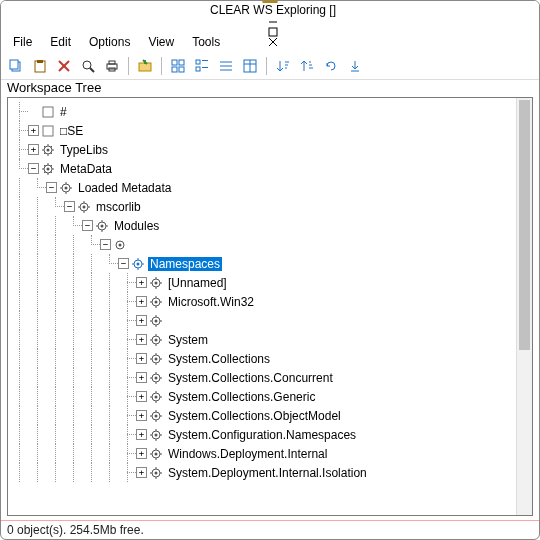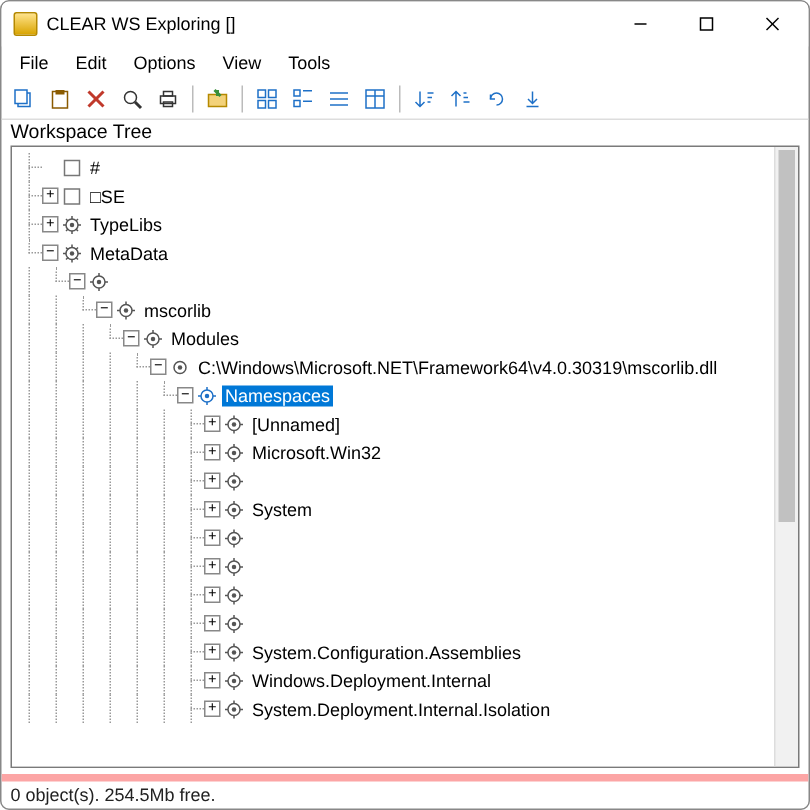--- a/index.html
+++ b/index.html
@@ -17,20 +17,21 @@
     display: flex;
     flex-direction: column;
   }
   
   .titlebar {
     height: 30px;
     display: flex;
     align-items: center;
     padding: 0 2px 0 8px;
     background: #fff;
+    flex-direction: column;
   }
   .titlebar .app-icon {
     width: 16px; height:16px;
     background: linear-gradient(#ffe38a,#d9a400);
     border:1px solid #b58900;
     border-radius:2px;
     margin-right:6px;
   }
   .titlebar .title { font-size:12px; color:#000; }
   .titlebar .spacer { flex: 1; }
@@ -149,21 +150,21 @@
   }
   .gear svg { width:14px;height:14px; }
   .node-label { padding:0 2px; }
   .node-label.selected {
     background:#0078d7;
     color:#fff;
     text-align:right;
   }
   .statusbar {
     display:flex;
-    border-top:5px solid #fca5a5;
+    border-top:1px solid #fca5a5;
     padding:2px 6px;
     font-size:12px;
     color:#222;
   }
   .statusbar .cell1 { flex:1; }
   .statusbar .cell2 { flex:1; }
 </style>
 </head>
 <body>
 
@@ -369,20 +370,21 @@
   <span class="node-icon gear"><svg viewBox="0 0 14 14">
             <circle cx="7" cy="7" r="4" fill="none" stroke="#555"></circle>
             <circle cx="7" cy="7" r="1.5" fill="#555"></circle>
             <g stroke="#555">
               <line x1="7" y1="1" x2="7" y2="3"></line>
               <line x1="7" y1="11" x2="7" y2="13"></line>
               <line x1="1" y1="7" x2="3" y2="7"></line>
               <line x1="11" y1="7" x2="13" y2="7"></line>
             </g>
           </svg></span>
+  <span class="node-label">Loaded Metadata</span>
 </div>
 
 <div class="tree-row">
   <span class="conn"></span>
         <span class="conn"></span>
         <span class="conn h end"></span>
   <span class="exp">−</span>
   <span class="node-icon gear"><svg viewBox="0 0 14 14">
             <circle cx="7" cy="7" r="4" fill="none" stroke="#555"></circle>
             <circle cx="7" cy="7" r="1.5" fill="#555"></circle>
@@ -419,21 +421,20 @@
   <span class="conn"></span>
         <span class="conn"></span>
         <span class="conn"></span>
         <span class="conn"></span>
         <span class="conn h end"></span>
   <span class="exp">−</span>
   <span class="node-icon gear"><svg viewBox="0 0 14 14">
             <circle cx="7" cy="7" r="4" fill="none" stroke="#555"></circle>
             <circle cx="7" cy="7" r="1.5" fill="#555"></circle>
           </svg></span>
-  <span class="node-label">C:\Windows\Microsoft.NET\Framework64\v4.0.30319\mscorlib.dll</span>
 </div>
 
 <div class="tree-row">
   <span class="conn"></span>
         <span class="conn"></span>
         <span class="conn"></span>
         <span class="conn"></span>
         <span class="conn"></span>
         <span class="conn h end"></span>
   <span class="exp">−</span>
@@ -545,101 +546,105 @@
   <span class="node-icon gear"><svg viewBox="0 0 14 14">
             <circle cx="7" cy="7" r="4" fill="none" stroke="#555"></circle>
             <circle cx="7" cy="7" r="1.5" fill="#555"></circle>
             <g stroke="#555">
               <line x1="7" y1="1" x2="7" y2="3"></line>
               <line x1="7" y1="11" x2="7" y2="13"></line>
               <line x1="1" y1="7" x2="3" y2="7"></line>
               <line x1="11" y1="7" x2="13" y2="7"></line>
             </g>
           </svg></span>
-</div>
-<div class="tree-row">
-  <span class="conn"></span>
-        <span class="conn"></span>
-        <span class="conn"></span>
-        <span class="conn"></span>
-        <span class="conn"></span>
-        <span class="conn"></span>
-        <span class="conn h"></span>
-  <span class="exp">+</span>
-  <span class="node-icon gear"><svg viewBox="0 0 14 14">
-            <circle cx="7" cy="7" r="4" fill="none" stroke="#555"></circle>
-            <circle cx="7" cy="7" r="1.5" fill="#555"></circle>
-            <g stroke="#555">
-              <line x1="7" y1="1" x2="7" y2="3"></line>
-              <line x1="7" y1="11" x2="7" y2="13"></line>
-              <line x1="1" y1="7" x2="3" y2="7"></line>
-              <line x1="11" y1="7" x2="13" y2="7"></line>
-            </g>
-          </svg></span>
-</div>
-<div class="tree-row">
-  <span class="conn"></span>
-        <span class="conn"></span>
-        <span class="conn"></span>
-        <span class="conn"></span>
-        <span class="conn"></span>
-        <span class="conn"></span>
-        <span class="conn h"></span>
-  <span class="exp">+</span>
-  <span class="node-icon gear"><svg viewBox="0 0 14 14">
-            <circle cx="7" cy="7" r="4" fill="none" stroke="#555"></circle>
-            <circle cx="7" cy="7" r="1.5" fill="#555"></circle>
-            <g stroke="#555">
-              <line x1="7" y1="1" x2="7" y2="3"></line>
-              <line x1="7" y1="11" x2="7" y2="13"></line>
-              <line x1="1" y1="7" x2="3" y2="7"></line>
-              <line x1="11" y1="7" x2="13" y2="7"></line>
-            </g>
-          </svg></span>
-</div>
-<div class="tree-row">
-  <span class="conn"></span>
-        <span class="conn"></span>
-        <span class="conn"></span>
-        <span class="conn"></span>
-        <span class="conn"></span>
-        <span class="conn"></span>
-        <span class="conn h"></span>
-  <span class="exp">+</span>
-  <span class="node-icon gear"><svg viewBox="0 0 14 14">
-            <circle cx="7" cy="7" r="4" fill="none" stroke="#555"></circle>
-            <circle cx="7" cy="7" r="1.5" fill="#555"></circle>
-            <g stroke="#555">
-              <line x1="7" y1="1" x2="7" y2="3"></line>
-              <line x1="7" y1="11" x2="7" y2="13"></line>
-              <line x1="1" y1="7" x2="3" y2="7"></line>
-              <line x1="11" y1="7" x2="13" y2="7"></line>
-            </g>
-          </svg></span>
-</div>
-<div class="tree-row">
-  <span class="conn"></span>
-        <span class="conn"></span>
-        <span class="conn"></span>
-        <span class="conn"></span>
-        <span class="conn"></span>
-        <span class="conn"></span>
-        <span class="conn h"></span>
-  <span class="exp">+</span>
-  <span class="node-icon gear"><svg viewBox="0 0 14 14">
-            <circle cx="7" cy="7" r="4" fill="none" stroke="#555"></circle>
-            <circle cx="7" cy="7" r="1.5" fill="#555"></circle>
-            <g stroke="#555">
-              <line x1="7" y1="1" x2="7" y2="3"></line>
-              <line x1="7" y1="11" x2="7" y2="13"></line>
-              <line x1="1" y1="7" x2="3" y2="7"></line>
-              <line x1="11" y1="7" x2="13" y2="7"></line>
-            </g>
-          </svg></span>
-  <span class="node-label">System.Configuration.Assemblies</span>
+  <span class="node-label">System.Collections</span>
+</div>
+<div class="tree-row">
+  <span class="conn"></span>
+        <span class="conn"></span>
+        <span class="conn"></span>
+        <span class="conn"></span>
+        <span class="conn"></span>
+        <span class="conn"></span>
+        <span class="conn h"></span>
+  <span class="exp">+</span>
+  <span class="node-icon gear"><svg viewBox="0 0 14 14">
+            <circle cx="7" cy="7" r="4" fill="none" stroke="#555"></circle>
+            <circle cx="7" cy="7" r="1.5" fill="#555"></circle>
+            <g stroke="#555">
+              <line x1="7" y1="1" x2="7" y2="3"></line>
+              <line x1="7" y1="11" x2="7" y2="13"></line>
+              <line x1="1" y1="7" x2="3" y2="7"></line>
+              <line x1="11" y1="7" x2="13" y2="7"></line>
+            </g>
+          </svg></span>
+  <span class="node-label">System.Collections.Concurrent</span>
+</div>
+<div class="tree-row">
+  <span class="conn"></span>
+        <span class="conn"></span>
+        <span class="conn"></span>
+        <span class="conn"></span>
+        <span class="conn"></span>
+        <span class="conn"></span>
+        <span class="conn h"></span>
+  <span class="exp">+</span>
+  <span class="node-icon gear"><svg viewBox="0 0 14 14">
+            <circle cx="7" cy="7" r="4" fill="none" stroke="#555"></circle>
+            <circle cx="7" cy="7" r="1.5" fill="#555"></circle>
+            <g stroke="#555">
+              <line x1="7" y1="1" x2="7" y2="3"></line>
+              <line x1="7" y1="11" x2="7" y2="13"></line>
+              <line x1="1" y1="7" x2="3" y2="7"></line>
+              <line x1="11" y1="7" x2="13" y2="7"></line>
+            </g>
+          </svg></span>
+  <span class="node-label">System.Collections.Generic</span>
+</div>
+<div class="tree-row">
+  <span class="conn"></span>
+        <span class="conn"></span>
+        <span class="conn"></span>
+        <span class="conn"></span>
+        <span class="conn"></span>
+        <span class="conn"></span>
+        <span class="conn h"></span>
+  <span class="exp">+</span>
+  <span class="node-icon gear"><svg viewBox="0 0 14 14">
+            <circle cx="7" cy="7" r="4" fill="none" stroke="#555"></circle>
+            <circle cx="7" cy="7" r="1.5" fill="#555"></circle>
+            <g stroke="#555">
+              <line x1="7" y1="1" x2="7" y2="3"></line>
+              <line x1="7" y1="11" x2="7" y2="13"></line>
+              <line x1="1" y1="7" x2="3" y2="7"></line>
+              <line x1="11" y1="7" x2="13" y2="7"></line>
+            </g>
+          </svg></span>
+  <span class="node-label">System.Collections.ObjectModel</span>
+</div>
+<div class="tree-row">
+  <span class="conn"></span>
+        <span class="conn"></span>
+        <span class="conn"></span>
+        <span class="conn"></span>
+        <span class="conn"></span>
+        <span class="conn"></span>
+        <span class="conn h"></span>
+  <span class="exp">+</span>
+  <span class="node-icon gear"><svg viewBox="0 0 14 14">
+            <circle cx="7" cy="7" r="4" fill="none" stroke="#555"></circle>
+            <circle cx="7" cy="7" r="1.5" fill="#555"></circle>
+            <g stroke="#555">
+              <line x1="7" y1="1" x2="7" y2="3"></line>
+              <line x1="7" y1="11" x2="7" y2="13"></line>
+              <line x1="1" y1="7" x2="3" y2="7"></line>
+              <line x1="11" y1="7" x2="13" y2="7"></line>
+            </g>
+          </svg></span>
+  <span class="node-label">System.Configuration.Namespaces</span>
 </div>
 <div class="tree-row">
   <span class="conn"></span>
         <span class="conn"></span>
         <span class="conn"></span>
         <span class="conn"></span>
         <span class="conn"></span>
         <span class="conn"></span>
         <span class="conn h"></span>
   <span class="exp">+</span>

